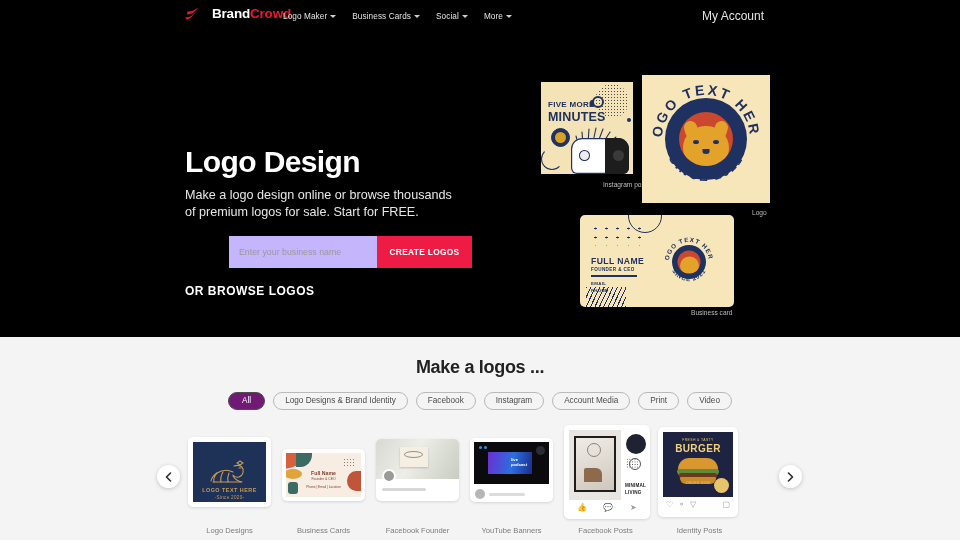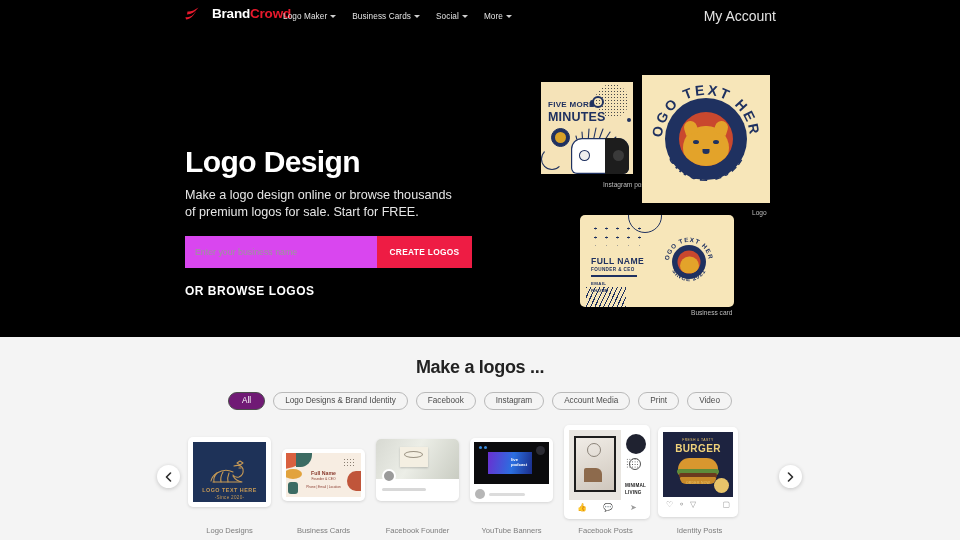--- a/index.html
+++ b/index.html
@@ -47,43 +47,43 @@
     cursor: pointer; white-space: nowrap;
   }
   .chev {
     width: 0; height: 0;
     border-left: 3px solid transparent;
     border-right: 3px solid transparent;
     border-top: 3px solid #cfcfcf;
     display: inline-block; margin-top: 1px;
   }
   .account {
-    position: absolute; right: 184px; top: 0; height: 32px;
+    position: absolute; right: 196px; top: 0; height: 32px;
     display: flex; align-items: center;
-    color: #e3e3e3; font-size: 14px; cursor: pointer;
+    color: #e3e3e3; font-size: 12px; cursor: pointer;
     white-space: nowrap;
   }
 
   
   .hero-copy { position: absolute; left: 185px; top: 146px; width: 300px; }
   .hero-title {
     color: #fff; font-size: 30px; font-weight: bold;
     letter-spacing: -0.6px; line-height: 1.05;
   }
   .hero-sub {
     color: #e6e6e6; font-size: 12.6px; line-height: 1.42;
     margin-top: 9px; width: 272px;
   }
   .search-row {
     margin-top: 14px; display: flex; height: 32px; width: 287px;
   }
   .search-input {
-    flex: 1; border: 0; background: #d946ef;
+    flex: 1; border: 0; background: #c4b5fd;
     font-family: "Liberation Sans", sans-serif;
-    font-size: 8.8px; color: #333; padding: 0 10px; outline: none;
+    font-size: 8.8px; color: #333; padding: 0 10px; outline: none; margin-left: 44px;
   }
   .search-input::placeholder { color: #999; }
   .cta {
     width: 95px; background: #ee1c44; color: #fff; border: 0;
     font-family: "Liberation Sans", sans-serif;
     font-size: 8.4px; font-weight: bold; letter-spacing: 0.3px;
     cursor: pointer; white-space: nowrap;
   }
   .browse-link {
     margin-top: 16px; color: #fff; font-size: 12px;

